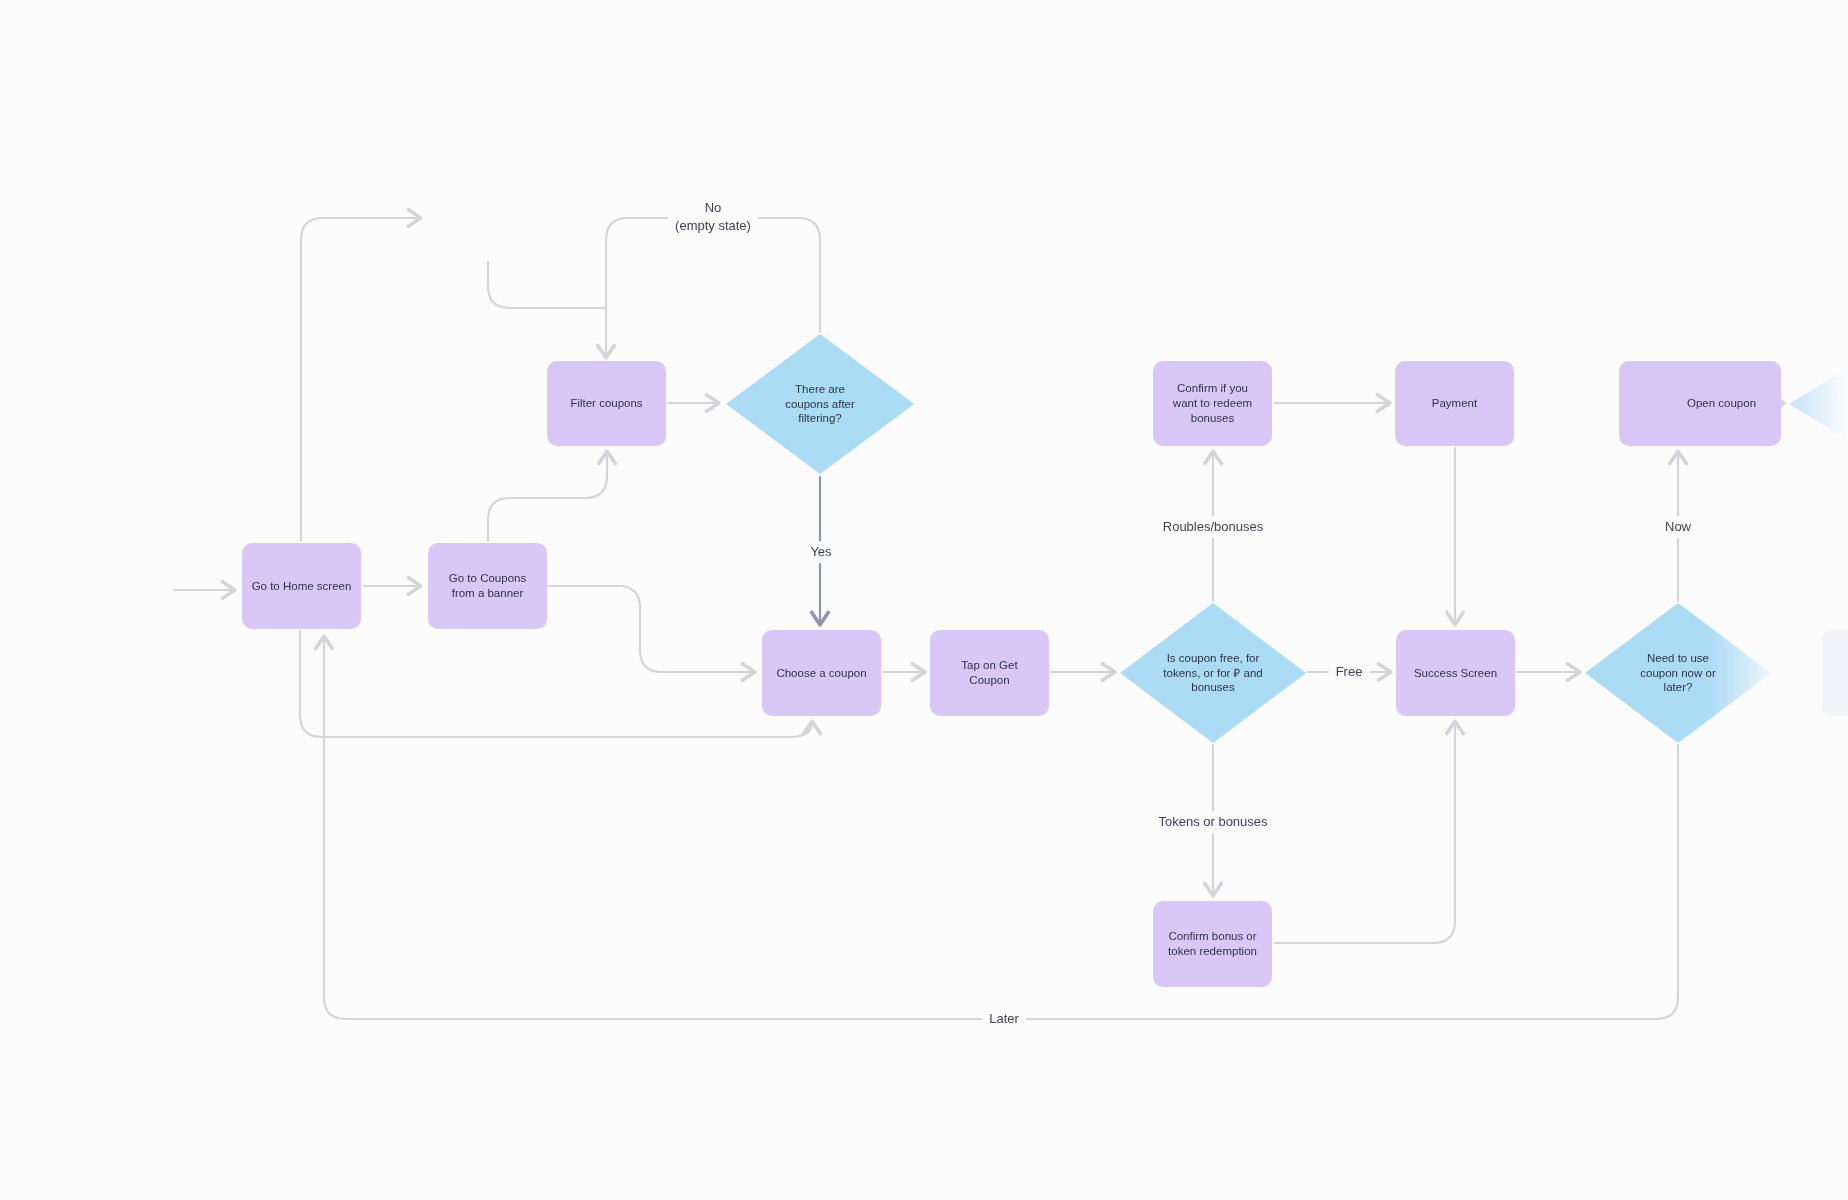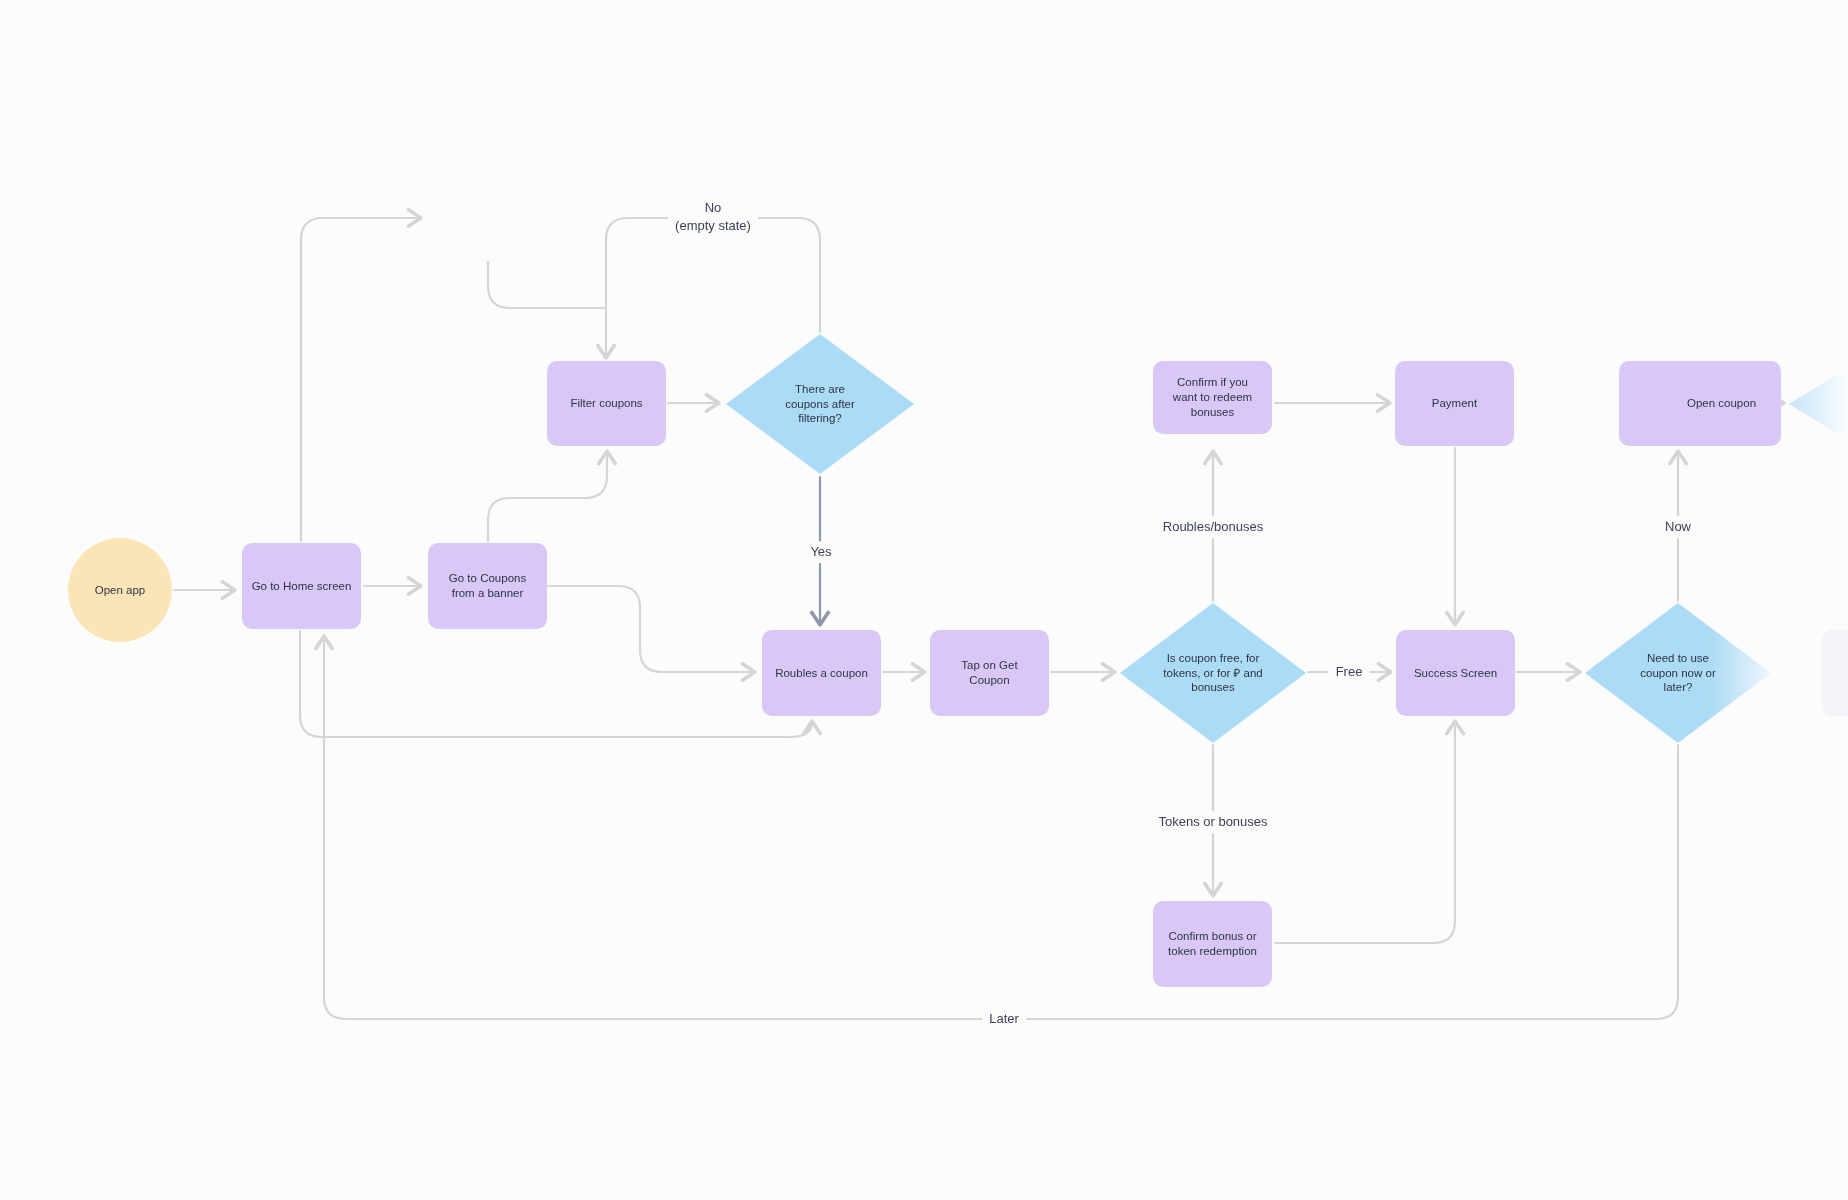--- a/index.html
+++ b/index.html
@@ -99,54 +99,51 @@
 
       <path d="M1678 745 L1678 997 Q1678 1019 1656 1019 L346 1019 Q324 1019 324 997 L324 637" marker-end="url(#arw)"></path>
     </g>
 
     <path d="M820 477 L820 624" stroke="#9096ad" stroke-width="2.2" stroke-linecap="round" marker-end="url(#arwDark)"></path>
   </svg>
 
   <div class="ghost-diamond"></div>
   <div class="ghost-strip"></div>
 
-  <div class="node start" style="left:68px;top:538px;">
-    <span class="lbl">Open app</span>
-  </div>
 
   <div class="node process" style="left:242px;top:543px;">
     <span class="lbl">Go to Home screen</span>
   </div>
 
 
   <div class="node process" style="left:428px;top:543px;">
     <span class="lbl" style="max-width:92px;">Go to Coupons from a banner</span>
   </div>
 
   <div class="node process" style="left:547px;top:361px;height:85px;">
     <span class="lbl">Filter coupons</span>
   </div>
 
   <div class="node decision" style="left:726px;top:334px;">
     <span class="lbl" style="width:90px;">There are coupons after filtering?</span>
   </div>
 
   <div class="node process" style="left:762px;top:630px;">
-    <span class="lbl">Roubles a coupon</span>
+    <span class="lbl">Choose a coupon</span>
   </div>
 
   <div class="node process" style="left:930px;top:630px;">
     <span class="lbl" style="width:70px;">Tap on Get Coupon</span>
   </div>
 
   <div class="node decision" style="left:1120px;top:603px;width:186px;">
     <span class="lbl" style="width:100px;">Is coupon free, for tokens, or for ₽ and bonuses</span>
   </div>
 
-  <div class="node process" style="left:1153px;top:361px;height:73px;">
+  <div class="node process" style="left:1153px;top:361px;height:85px;">
     <span class="lbl" style="max-width:92px;">Confirm if you want to redeem bonuses</span>
   </div>
 
   <div class="node process" style="left:1395px;top:361px;height:85px;">
     <span class="lbl">Payment</span>
   </div>
 
   <div class="node process" style="left:1396px;top:630px;">
     <span class="lbl">Success Screen</span>
   </div>

